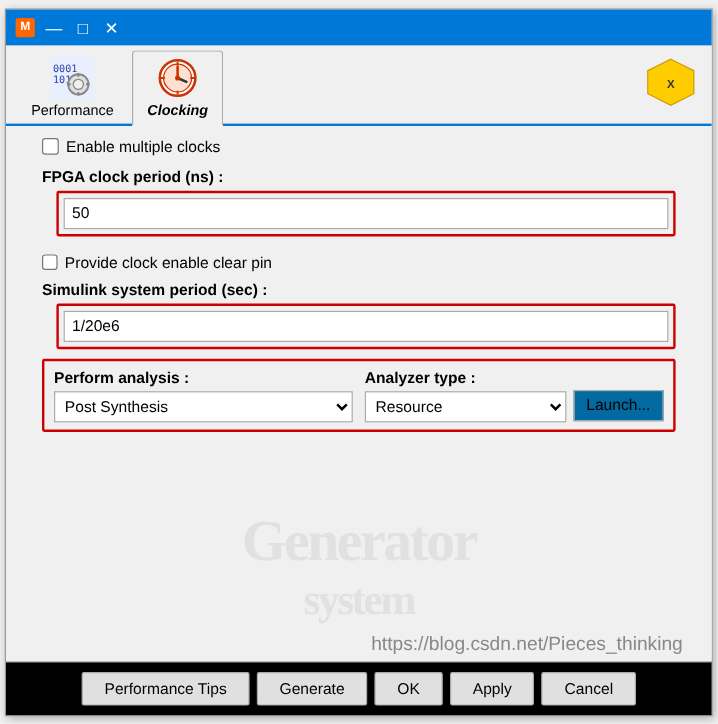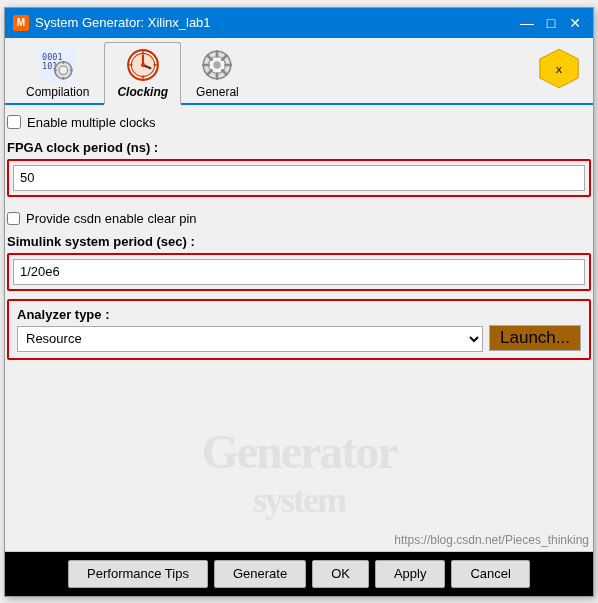--- a/index.html
+++ b/index.html
@@ -115,21 +115,21 @@
     .xilinx-logo {
       position: absolute;
       right: 10px;
       top: 50%;
       transform: translateY(-50%);
     }
     .xilinx-logo svg { width: 48px; height: 48px; }
 
     .content {
       flex: 1;
-      padding: 10px 2px;
+      padding: 10px 30px;
       overflow: auto;
       background: #f0f0f0;
       position: relative;
     }
 
     .checkbox-row {
       display: flex;
       align-items: center;
       margin-bottom: 10px;
     }
@@ -188,24 +188,24 @@
       height: 26px;
       border: 1px solid #aaa;
       font-size: 13px;
       background: white;
       padding: 0 4px;
     }
 
     .launch-btn {
       height: 26px;
       padding: 0 10px;
-      background: #a16207;
+      background: #0369a1;
       border: 1px solid #aaa;
       cursor: pointer;
-      font-size: 17px;
+      font-size: 13px;
       white-space: nowrap;
     }
 
     .watermark {
       position: absolute;
       bottom: 30px;
       left: 0;
       right: 0;
       text-align: center;
       font-size: 48px;
@@ -215,22 +215,22 @@
       font-family: serif;
       letter-spacing: -2px;
     }
     .watermark-bottom {
       font-size: 36px;
     }
 
     .url-text {
       position: absolute;
       bottom: 4px;
-      right: 4px;
-      font-size: 12px;
+      right: 24px;
+      font-size: 16px;
       color: #888;
       text-align: right;
     }
 
     .footer {
       display: flex;
       gap: 6px;
       padding: 8px 12px;
       background: #000000;
       border-top: 1px solid #ccc;
@@ -245,36 +245,36 @@
       cursor: pointer;
       font-size: 13px;
       border-radius: 2px;
     }
 
     .inner-border-group {
       border: 2px solid #cc0000;
       border-radius: 2px;
       padding: 4px;
       margin-bottom: 6px;
+      margin-left: 12px;
     }
     .provide-clock-row {
       display: flex;
       align-items: center;
       margin-top: 4px;
     }
     .provide-clock-row input { margin-right: 6px; }
   </style>
 </head>
 <body>
 
 <div class="window">
 
   <div class="title-bar">
     <div class="title-bar-icon">M</div>
-    <span class="title-bar-text">System Generator: Xilinx_lab1</span>
     <div class="title-bar-buttons">
       <button class="title-btn">—</button>
       <button class="title-btn">□</button>
       <button class="title-btn close">✕</button>
     </div>
   </div>
 
   <div class="toolbar">
 
     <div class="toolbar-item">
@@ -286,21 +286,21 @@
           <text x="2" y="21" font-size="8" fill="#3344aa" font-family="monospace">1010</text>
 
           <circle cx="22" cy="22" r="8" fill="#e0e0e0" stroke="#888" stroke-width="1.5"></circle>
           <circle cx="22" cy="22" r="4" fill="#f0f0f0" stroke="#888" stroke-width="1"></circle>
           <rect x="21" y="13" width="2" height="3" fill="#888" rx="1"></rect>
           <rect x="21" y="28" width="2" height="3" fill="#888" rx="1"></rect>
           <rect x="13" y="21" width="3" height="2" fill="#888" rx="1"></rect>
           <rect x="28" y="21" width="3" height="2" fill="#888" rx="1"></rect>
         </svg>
       </div>
-      <span class="tab-label">Compilation</span>
+      <span class="tab-label">Performance</span>
     </div>
 
     <div class="toolbar-item active">
       <div class="icon-area">
         <svg viewBox="0 0 34 34">
           <circle cx="17" cy="17" r="14" fill="#fff" stroke="#cc3300" stroke-width="2"></circle>
           <circle cx="17" cy="17" r="11" fill="#ffe0d0" stroke="#cc3300" stroke-width="1"></circle>
 
           <line x1="17" y1="17" x2="17" y2="8" stroke="#cc3300" stroke-width="2" stroke-linecap="round"></line>
           <line x1="17" y1="17" x2="24" y2="20" stroke="#333" stroke-width="2" stroke-linecap="round"></line>
@@ -308,39 +308,20 @@
 
           <line x1="17" y1="4" x2="17" y2="7" stroke="#cc3300" stroke-width="1.5"></line>
           <line x1="17" y1="27" x2="17" y2="30" stroke="#cc3300" stroke-width="1.5"></line>
           <line x1="4" y1="17" x2="7" y2="17" stroke="#cc3300" stroke-width="1.5"></line>
           <line x1="27" y1="17" x2="30" y2="17" stroke="#cc3300" stroke-width="1.5"></line>
         </svg>
       </div>
       <span class="tab-label">Clocking</span>
     </div>
 
-    <div class="toolbar-item">
-      <div class="icon-area">
-        <svg viewBox="0 0 34 34">
-          <circle cx="17" cy="17" r="13" fill="#e0e0e0" stroke="#888" stroke-width="1.5"></circle>
-          <circle cx="17" cy="17" r="8" fill="#f5f5f5" stroke="#888" stroke-width="1"></circle>
-          <circle cx="17" cy="17" r="3.5" fill="#aaa"></circle>
-
-          <line x1="17" y1="4" x2="17" y2="9" stroke="#888" stroke-width="2.5" stroke-linecap="round"></line>
-          <line x1="17" y1="25" x2="17" y2="30" stroke="#888" stroke-width="2.5" stroke-linecap="round"></line>
-          <line x1="4" y1="17" x2="9" y2="17" stroke="#888" stroke-width="2.5" stroke-linecap="round"></line>
-          <line x1="25" y1="17" x2="30" y2="17" stroke="#888" stroke-width="2.5" stroke-linecap="round"></line>
-          <line x1="8" y1="8" x2="12" y2="12" stroke="#888" stroke-width="2.5" stroke-linecap="round"></line>
-          <line x1="22" y1="22" x2="26" y2="26" stroke="#888" stroke-width="2.5" stroke-linecap="round"></line>
-          <line x1="26" y1="8" x2="22" y2="12" stroke="#888" stroke-width="2.5" stroke-linecap="round"></line>
-          <line x1="12" y1="22" x2="8" y2="26" stroke="#888" stroke-width="2.5" stroke-linecap="round"></line>
-        </svg>
-      </div>
-      <span class="tab-label">General</span>
-    </div>
 
     <div class="xilinx-logo">
       <svg viewBox="0 0 50 50" width="50" height="50">
         <polygon points="25,5 45,15 45,35 25,45 5,35 5,15" fill="#ffcc00" stroke="#cc9900" stroke-width="1"></polygon>
         <text x="25" y="30" text-anchor="middle" font-size="10" fill="#333" font-weight="bold">X</text>
       </svg>
     </div>
   </div>
 
   <div class="content">
@@ -354,32 +335,40 @@
       <div class="col-left">
         <div class="section-label">FPGA clock period (ns) :</div>
         <div class="inner-border-group">
           <input type="text" class="text-input" value="50" style="">
         </div>
       </div>
     </div>
 
     <div class="provide-clock-row" style="margin-bottom:8px;">
       <input type="checkbox" id="cb-clkpin" style="">
-      <label for="cb-clkpin">Provide csdn enable clear pin</label>
+      <label for="cb-clkpin">Provide clock enable clear pin</label>
     </div>
 
     <div class="field-group">
       <div class="section-label">Simulink system period (sec) :</div>
       <div class="inner-border-group">
         <input type="text" class="text-input" value="1/20e6" style="">
       </div>
     </div>
 
     <div class="big-red-box">
       <div class="analysis-row">
+        <div class="analysis-left">
+          <div class="section-label">Perform analysis :</div>
+          <select>
+            <option>Post Synthesis</option>
+            <option>None</option>
+            <option>Pre Synthesis</option>
+          </select>
+        </div>
         <div class="analysis-right">
           <div style="flex:1;">
             <div class="section-label">Analyzer type :</div>
             <select>
               <option>Resource</option>
               <option>Timing</option>
             </select>
           </div>
           <button class="launch-btn" style="margin-top:18px;">Launch...</button>
         </div>

